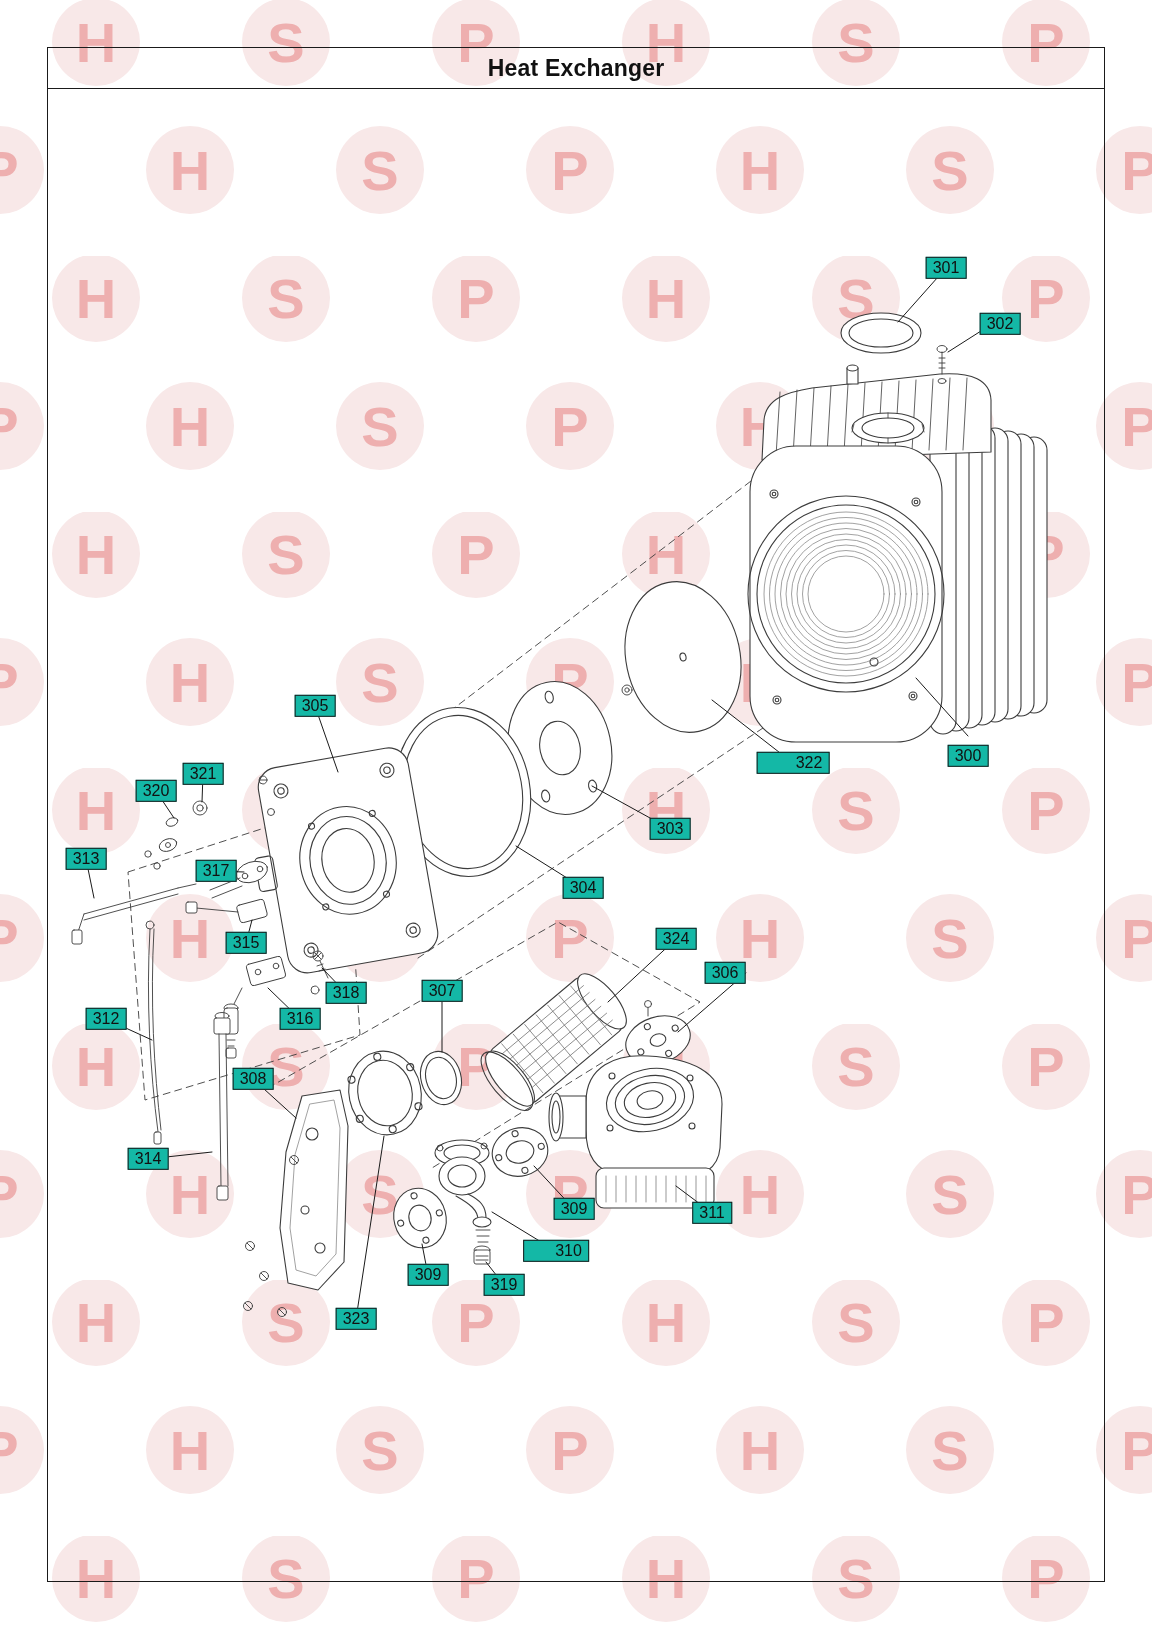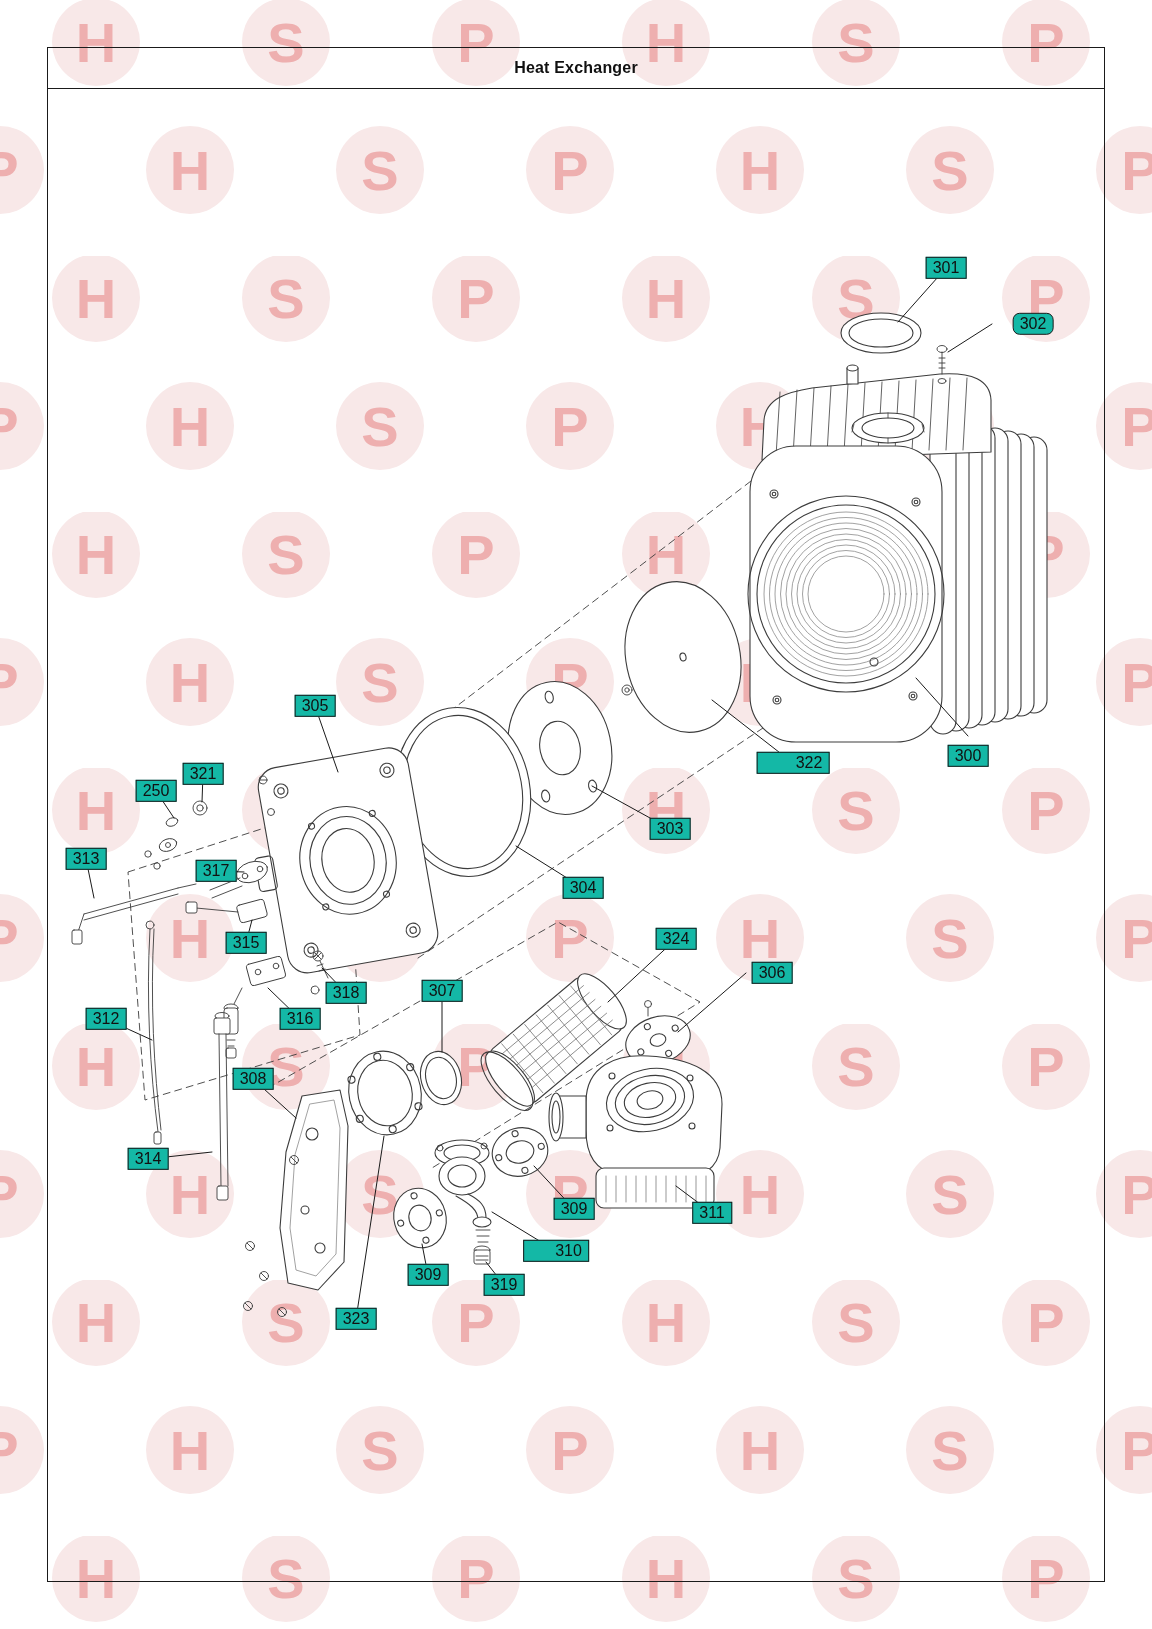--- a/index.html
+++ b/index.html
@@ -11,21 +11,21 @@
   #frame{
     position:absolute;left:47px;top:47px;right:47px;bottom:47px;
     border:1.6px solid #1a1a1a;z-index:1;background:transparent;
   }
   #title-bar{
     position:absolute;left:0;right:0;top:0;height:40px;
     border-bottom:1.6px solid #1a1a1a;
     display:flex;align-items:center;justify-content:center;
   }
   #page-title{
-    font-size:16px;font-weight:600;color:#111;letter-spacing:.2px;
+    font-size:23px;font-weight:600;color:#111;letter-spacing:.2px;
   }
   #diagram-svg{position:absolute;left:0;top:0;z-index:2;}
   #callout-layer{position:absolute;left:0;top:0;width:1152px;height:1629px;z-index:4;pointer-events:none;}
   .callout{
     position:absolute;transform:translate(-50%,-50%);
     border:1.5px solid #1a1a1a;background:#14b8a6;color:#111;
     font-size:16px;line-height:1.15;padding:1px 6px;white-space:nowrap;
   }
 </style>
 </head>
@@ -378,37 +378,37 @@
         <line x1="556" y1="1251" x2="492" y2="1212"></line>
         <line x1="428" y1="1275" x2="422" y2="1244"></line>
         <line x1="504" y1="1285" x2="486" y2="1262"></line>
         <line x1="356" y1="1319" x2="384" y2="1136"></line>
       </g>
   </g>
 </svg>
 
 <div id="callout-layer">
     <div class="callout" style="left: 946px; top: 268px;">301</div>
-    <div class="callout" style="left: 1033px; top: 324px; border-radius: 7px;">302</div>
+    <div class="callout" style="left: 1000px; top: 324px;">302</div>
     <div class="callout" style="left: 968px; top: 756px;">300</div>
     <div class="callout" style="left: 793px; top: 763px; padding-left: 38px;">322</div>
     <div class="callout" style="left: 670px; top: 829px;">303</div>
     <div class="callout" style="left: 583px; top: 888px;">304</div>
     <div class="callout" style="left: 315px; top: 706px;">305</div>
     <div class="callout" style="left: 203px; top: 774px;">321</div>
-    <div class="callout" style="left: 156px; top: 791px;">250</div>
+    <div class="callout" style="left: 156px; top: 791px;">320</div>
     <div class="callout" style="left: 86px; top: 859px;">313</div>
     <div class="callout" style="left: 216px; top: 871px;">317</div>
     <div class="callout" style="left: 246px; top: 943px;">315</div>
     <div class="callout" style="left: 346px; top: 993px;">318</div>
     <div class="callout" style="left: 300px; top: 1019px;">316</div>
     <div class="callout" style="left: 106px; top: 1019px;">312</div>
     <div class="callout" style="left: 676px; top: 939px;">324</div>
     <div class="callout" style="left: 442px; top: 991px;">307</div>
-    <div class="callout" style="left: 772px; top: 973px;">306</div>
+    <div class="callout" style="left: 725px; top: 973px;">306</div>
     <div class="callout" style="left: 253px; top: 1079px;">308</div>
     <div class="callout" style="left: 148px; top: 1159px;">314</div>
     <div class="callout" style="left: 574px; top: 1209px;">309</div>
     <div class="callout" style="left: 712px; top: 1213px;">311</div>
     <div class="callout" style="left: 556px; top: 1251px; padding-left: 31px;">310</div>
     <div class="callout" style="left: 428px; top: 1275px;">309</div>
     <div class="callout" style="left: 504px; top: 1285px;">319</div>
     <div class="callout" style="left: 356px; top: 1319px;">323</div>
   </div>
 

